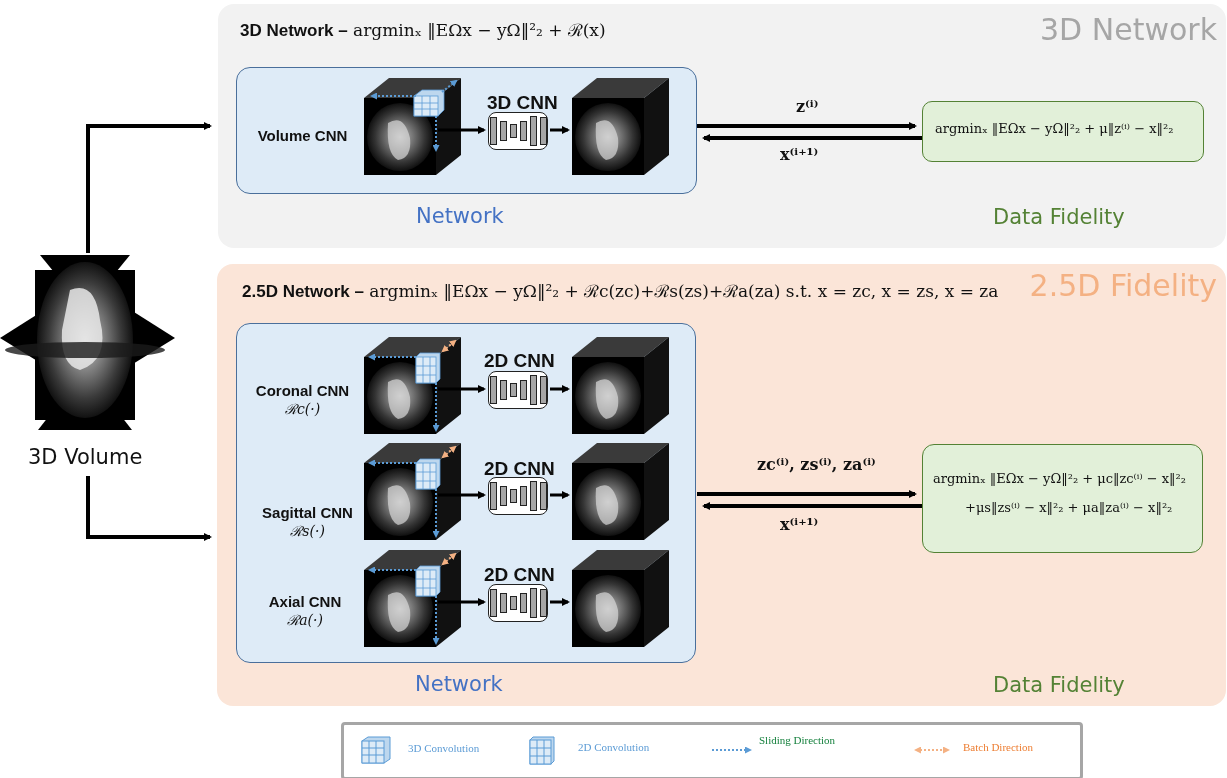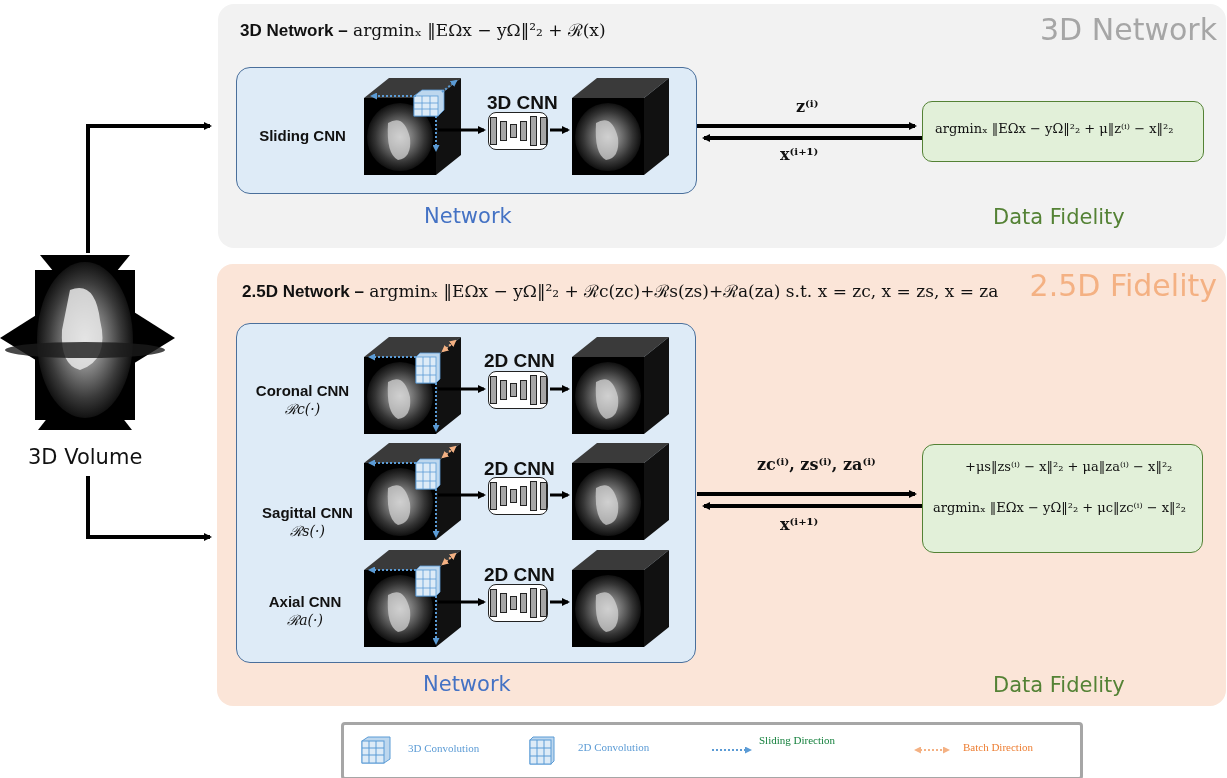--- a/index.html
+++ b/index.html
@@ -7,21 +7,21 @@
   .abs{position:absolute;}
   .panel3d{left:218px;top:4px;width:1008px;height:244px;background:#f2f2f2;border-radius:16px;}
   .panel25{left:217px;top:264px;width:1009px;height:442px;background:#fbe5d8;border-radius:16px;}
   .bigtitle{font-family:"DejaVu Sans",sans-serif;font-size:30px;right:10px;}
   .t3d{color:#a6a6a6;top:12px;}
   .t25{color:#f4b183;top:268px;}
   .formula{font-family:"DejaVu Serif",serif;font-size:17px;color:#111;white-space:nowrap;}
   .formula b.lab{font-family:"Liberation Sans",sans-serif;font-size:17px;font-weight:bold;margin-top:29px;}
   .netbox{background:#deebf7;border:1.5px solid #4a6f9b;border-radius:14px;}
   .fidbox{background:#e2f0d9;border:1.5px solid #548235;border-radius:12px;}
-  .netlabel{font-family:"DejaVu Sans",sans-serif;font-size:21px;color:#4472c4;margin-left:8px;}
+  .netlabel{font-family:"DejaVu Sans",sans-serif;font-size:21px;color:#4472c4;}
   .fidlabel{font-family:"DejaVu Sans",sans-serif;font-size:21px;color:#548235;}
   .cnnname{font-size:15px;font-weight:bold;color:#111;text-align:center;line-height:19px;}
   .cnnname .sub{font-family:"DejaVu Serif",serif;font-weight:normal;font-style:italic;font-size:14px;}
   .cnntag{font-size:19px;font-weight:bold;color:#111;}
   .cnnblock{width:58px;height:36px;border:1.5px solid #222;border-radius:8px;background:#fff;display:flex;align-items:center;justify-content:center;gap:3px;}
   .cnnblock i{display:block;width:5px;background:#a6a6a6;border:1px solid #222;}
   .mathlbl{font-family:"DejaVu Serif",serif;font-weight:bold;font-size:16px;color:#111;}
   .legend{left:341px;top:722px;width:736px;height:52px;border:3px solid #a6a6a6;border-radius:4px;background:#fff;}
   .legtxt{font-size:11px;font-family:Liberation Serif, serif;text-align:center;}
   .vol-label{font-family:"DejaVu Sans",sans-serif;font-size:21px;color:#111;}
@@ -86,21 +86,21 @@
 
   <line x1="697" y1="126" x2="915" y2="126" stroke="#000" stroke-width="4" marker-end="url(#ah)"></line>
   <line x1="922" y1="138" x2="704" y2="138" stroke="#000" stroke-width="4" marker-end="url(#ah)"></line>
 
   <line x1="697" y1="494" x2="915" y2="494" stroke="#000" stroke-width="4" marker-end="url(#ah)"></line>
   <line x1="922" y1="506" x2="704" y2="506" stroke="#000" stroke-width="4" marker-end="url(#ah)"></line>
 </svg>
 
 <div class="abs netbox" style="left:236px;top:67px;width:459px;height:125px;"></div>
 <div class="abs cnnname" style="left:250px;top:126px;width:105px;">
-  <div>Sliding CNN</div>
+  <div>Volume CNN</div>
 </div>
 <div class="abs cnntag" style="left:487px;top:92px;">3D CNN</div>
 
 <div class="abs netbox" style="left:236px;top:323px;width:458px;height:338px;"></div>
 
 <div class="abs cnnname" style="left:245px;top:381px;width:115px;">
   <div>Coronal CNN</div>
   <div class="sub">ℛc(·)</div>
 </div>
 <div class="abs cnnname" style="left:245px;top:488px;width:125px;margin-top:15px;">
@@ -274,22 +274,22 @@
 
 <div class="abs mathlbl" style="left:796px;top:97px;">z⁽ⁱ⁾</div>
 <div class="abs mathlbl" style="left:780px;top:145px;">x⁽ⁱ⁺¹⁾</div>
 <div class="abs mathlbl" style="left:757px;top:455px;">zc⁽ⁱ⁾, zs⁽ⁱ⁾, za⁽ⁱ⁾</div>
 <div class="abs mathlbl" style="left:780px;top:515px;">x⁽ⁱ⁺¹⁾</div>
 
 <div class="abs fidbox" style="left:922px;top:101px;width:280px;height:59px;border-radius:10px;">
   <div class="formula" style="font-size:13px;padding:19px 0 0 12px;">argminₓ ‖EΩx − yΩ‖²₂ + μ‖z⁽ⁱ⁾ − x‖²₂</div>
 </div>
 <div class="abs fidbox" style="left:922px;top:444px;width:279px;height:107px;">
+  <div class="formula" style="font-size:13px;padding:26px 0 0 10px;">argminₓ ‖EΩx − yΩ‖²₂ + μc‖zc⁽ⁱ⁾ − x‖²₂</div>
   <div class="formula" style="font-size:13px;padding:14px 0 0 42px;">+μs‖zs⁽ⁱ⁾ − x‖²₂ + μa‖za⁽ⁱ⁾ − x‖²₂</div>
-  <div class="formula" style="font-size:13px;padding:26px 0 0 10px;">argminₓ ‖EΩx − yΩ‖²₂ + μc‖zc⁽ⁱ⁾ − x‖²₂</div>
 </div>
 
 <div class="abs legend">
   <svg class="abs" style="left:18px;top:10px;" width="30" height="30">
     <polygon points="6,2 28,2 28,24 22,28 0,28 0,6" fill="#bdd7ee" stroke="#5b9bd5" stroke-width="1"></polygon>
     <rect x="0" y="6" width="22" height="22" fill="#ddebf7" stroke="#5b9bd5"></rect>
     <line x1="7" y1="6" x2="7" y2="28" stroke="#5b9bd5"></line>
       <line x1="14" y1="6" x2="14" y2="28" stroke="#5b9bd5"></line>
     <line x1="0" y1="13" x2="22" y2="13" stroke="#5b9bd5"></line>
       <line x1="0" y1="20" x2="22" y2="20" stroke="#5b9bd5"></line>

